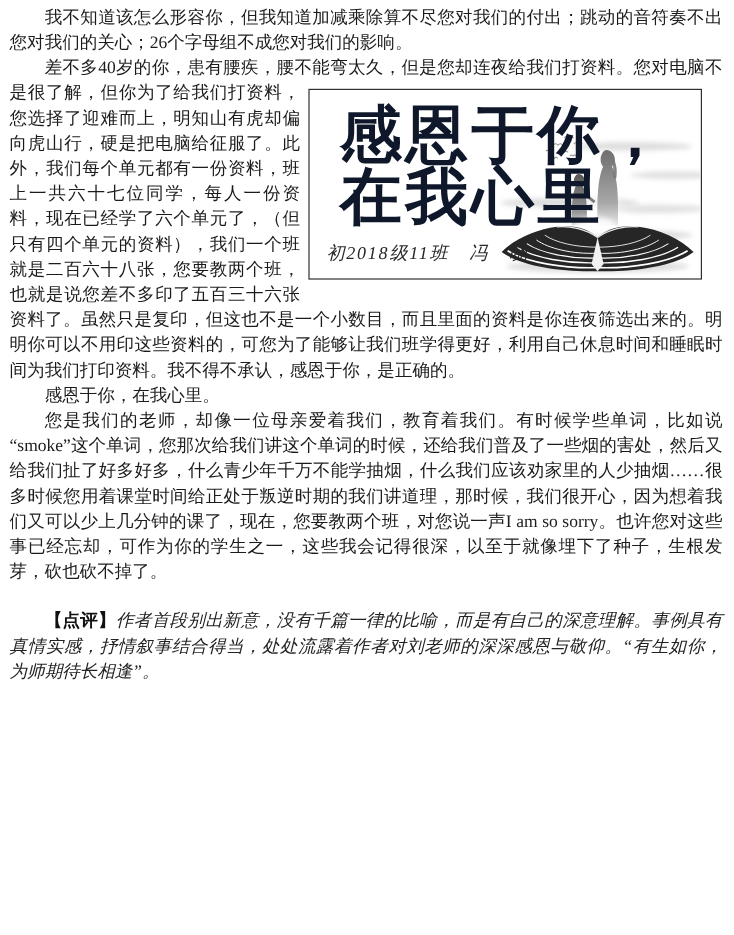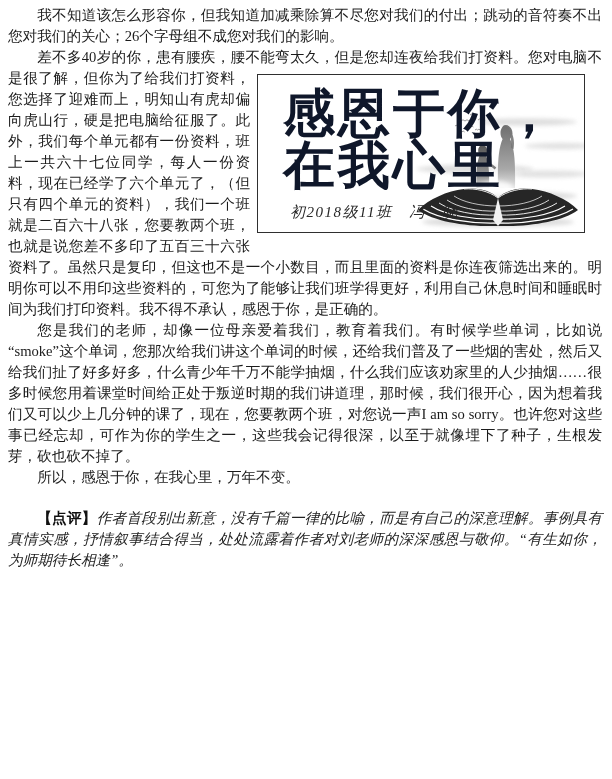--- a/index.html
+++ b/index.html
@@ -38,21 +38,21 @@
     font-family:"Liberation Sans","DejaVu Sans",sans-serif;
     font-weight:600;
     font-size:52px;
     line-height:52px;
     letter-spacing:3px;
     color:#0f172a;
     margin-left:12px;
   }
   .inset-title span{display:block;}
   .inset-byline{
-    position:absolute;left:32px;bottom:9px;z-index:2;
+    position:absolute;left:14px;bottom:9px;z-index:2;
     font-style:italic;
     font-size:15px;
     letter-spacing:1.5px;
     color:#272727;
     font-family:"Liberation Serif","DejaVu Serif",serif;
   }
   .inset-art{
     position:absolute;right:0;top:0;z-index:1;
     width:175px;height:155px;display:block;
   }
@@ -147,17 +147,17 @@
         <path d="M89,136 C110,137 130,132 140,125" stroke-width="0.8"></path>
         <path d="M89,131 C108,131 124,127 133,121" stroke-width="0.7"></path>
       </g>
       <path d="M89,123 C80,116 66,113 55,114" stroke="#e8e8e8" stroke-width="1" fill="none"></path>
       <path d="M89,123 C98,116 112,113 123,114" stroke="#e8e8e8" stroke-width="1" fill="none"></path>
       <path d="M89,123 L84,145 L89,151 L94,145 Z" fill="#f2f2f2"></path>
     </svg></span>
         <span class="inset-byline">初2018级11班　冯　晓</span>
       </span><span>解，但你为了给我们打资料，您选择了迎难而上，明知山有虎却偏向虎山行，硬是把电脑给征服了。此外，我们每个单元都有一份资料，班上一共六十七位同学，每人一份资料，现在已经学了六个单元了，（但只有四个单元的资料），我们一个班就是二百六十八张，您要教两个班，也就是说您差不多印了五百三十六张资料了。虽然只是复印，但这也不是一个小数目，而且里面的资料是你连夜筛选出来的。明明你可以不用印这些资料的，可您为了能够让我们班学得更好，利用自己休息时间和睡眠时间为我们打印资料。我不得不承认，感恩于你，是正确的。</span></p>
 
+  <p>感恩于你，在我心里。</p>
   <p>您是我们的老师，却像一位母亲爱着我们，教育着我们。有时候学些单词，比如说“smoke”这个单词，您那次给我们讲这个单词的时候，还给我们普及了一些烟的害处，然后又给我们扯了好多好多，什么青少年千万不能学抽烟，什么我们应该劝家里的人少抽烟……很多时候您用着课堂时间给正处于叛逆时期的我们讲道理，那时候，我们很开心，因为想着我们又可以少上几分钟的课了，现在，您要教两个班，对您说一声I am so sorry。也许您对这些事已经忘却，可作为你的学生之一，这些我会记得很深，以至于就像埋下了种子，生根发芽，砍也砍不掉了。</p>
-  <p>所以，感恩于你，在我心里，万年不变。</p>
 </main>
 
 <p class="review"><span class="review-label">【点评】</span><span class="review-text">作者首段别出新意，没有千篇一律的比喻，而是有自己的深意理解。事例具有真情实感，抒情叙事结合得当，处处流露着作者对刘老师的深深感恩与敬仰。“有生如你， 为师期待长相逢”。</span></p>
 
 </body></html>

